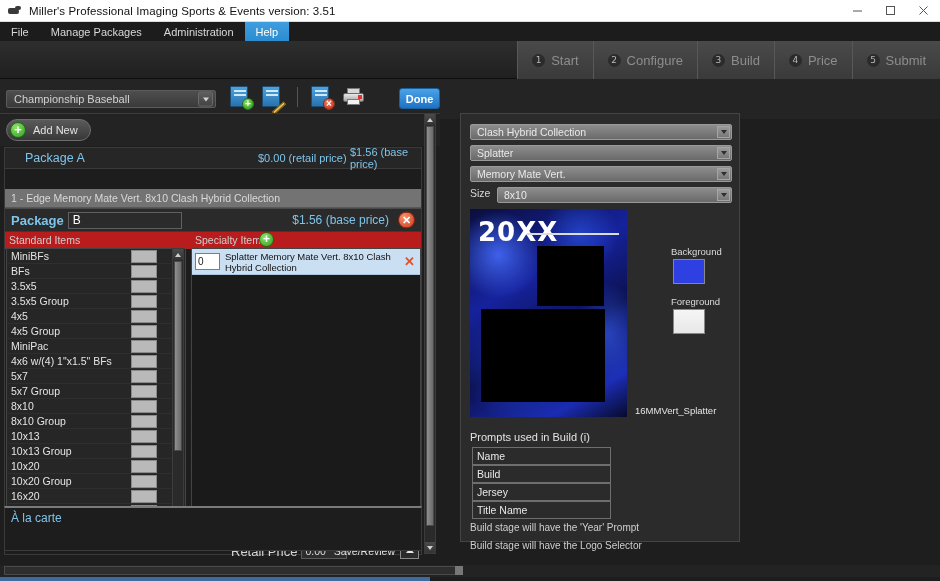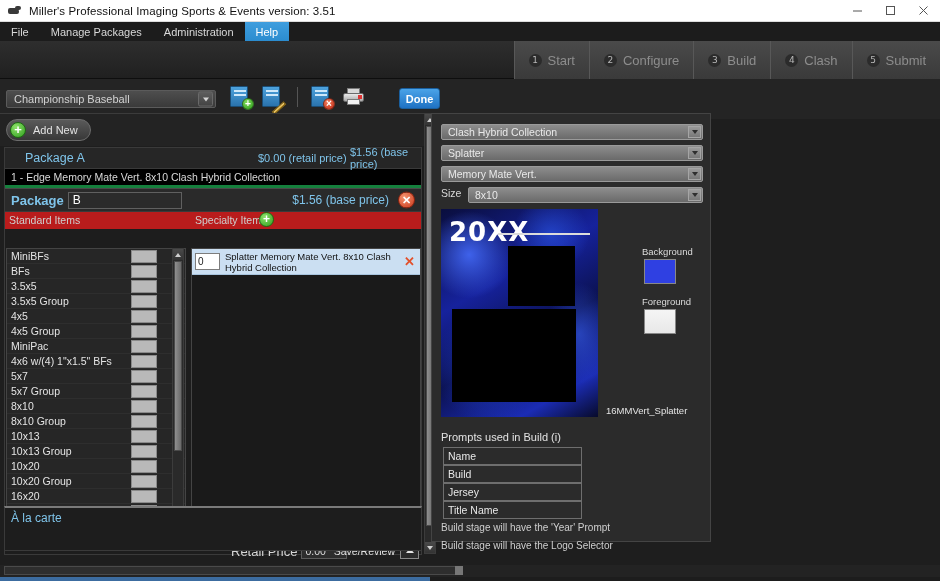--- a/index.html
+++ b/index.html
@@ -170,23 +170,24 @@
     position: absolute; left: 4px; top: 33px; width: 418px; height: 408px;
     background: #1d1d1d; border: 1px solid #3a3a3a;
   }
   .pkg-header {
     position: relative; height: 21px; background: #262626;
     border-bottom: 1px solid #3a3a3a; display: flex; align-items: center;
   }
   .pkg-title { font-size: 12.5px; color: #7fc4ea; margin-left: 20px; }
   .pkg-price { position: absolute; font-size: 11px; color: #7fc4ea; }
   .pkg-sub {
-    height: 19px; background: #000000; color: #d9d9d9; font-size: 10.5px;
+    height: 19px; background: #737373; color: #d9d9d9; font-size: 10.5px;
     display: flex; align-items: center; padding-left: 6px;
-    border-bottom: 3px solid #15803d;
+    border-bottom: 1px solid #15803d;
+    margin-top: 20px;
   }
 
   .pkg-b-header {
     position: relative; height: 24px; background: #2a2a2a;
     border-top: 1px solid #4a4a4a; border-bottom: 1px solid #3a3a3a;
     display: flex; align-items: center;
   }
   .pkg-b-header .lbl { font-size: 13px; color: #7fc4ea; margin-left: 6px; font-weight: bold; }
   #pkg-name-input {
     margin-left: 4px; width: 114px; height: 17px;
@@ -292,21 +293,21 @@
   #pkg-scroll { left: 424px; top: 113px; height: 441px; }
 
   .alacarte {
     position: absolute; left: 4px; top: 392px; width: 418px; height: 45px;
     background: #1d1d1d; border: 1px solid #3a3a3a; border-top: 2px solid #7a7a7a;
   }
   .alacarte .lbl { font-size: 12px; color: #7fc4ea; margin: 3px 0 0 6px; display: block; }
 
   
   .right-panel {
-    position: absolute; left: 431px; top: 113px; width: 280px; height: 429px;
+    position: absolute; left: 460px; top: 113px; width: 280px; height: 429px;
     background: #2b2b2b; border: 1px solid #444;
   }
   .rp-combo {
     position: absolute; height: 16px;
     background: linear-gradient(#8d8d8d, #6a6a6a);
     border: 1px solid #9a9a9a; border-radius: 2px;
     color: #e9e9e9; font-size: 10.5px; display: flex; align-items: center; padding-left: 6px;
   }
   .rp-combo .arrow {
     position: absolute; right: 1px; top: 1px; width: 13px; height: 12px;
@@ -423,21 +424,21 @@
       <div class="step">
         <span class="num">2</span>
         <span>Configure</span>
       </div>
       <div class="step">
         <span class="num">3</span>
         <span>Build</span>
       </div>
       <div class="step">
         <span class="num">4</span>
-        <span>Clash</span>
+        <span>Price</span>
       </div>
       <div class="step">
         <span class="num">5</span>
         <span>Submit</span>
       </div>
     </div>
   </div>
 
   <div class="toolbar"></div>
   <div class="combo" id="pkg-combo">

